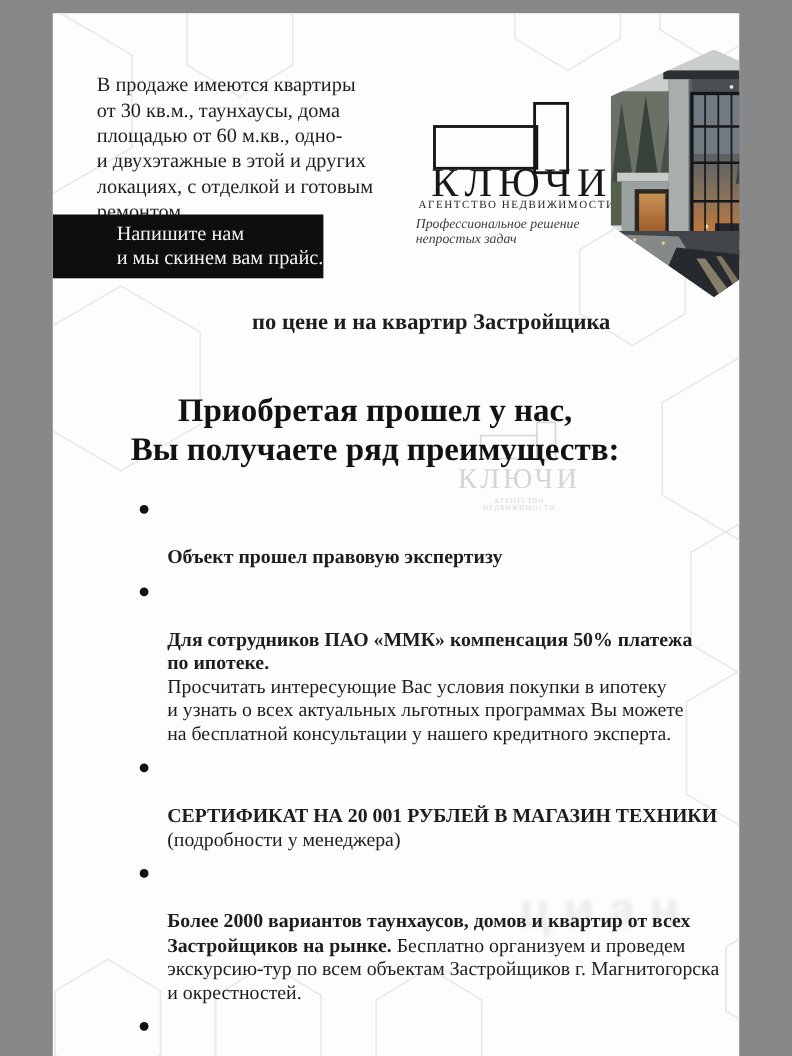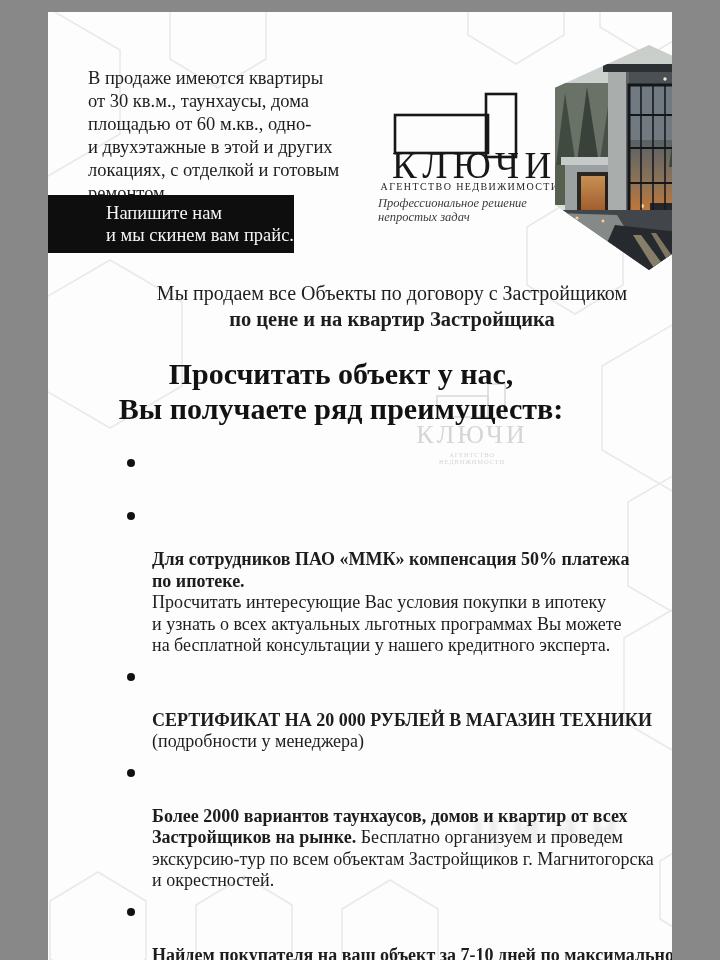--- a/index.html
+++ b/index.html
@@ -195,55 +195,55 @@
         <polygon points="96,188 101,188 127,225 118,225" fill="#d6c49a" opacity="0.5"></polygon>
         <polygon points="155,196 160,196 174,225 167,225" fill="#c97f44" opacity="0.5"></polygon>
         <polygon points="0,190 24,196 12,225 0,225" fill="#3a4336"></polygon>
         <circle cx="22" cy="173" r="1.6" fill="#ffcf8f"></circle>
         <circle cx="48" cy="176" r="1.4" fill="#ffcf8f"></circle>
       </g>
     </svg>
   </div>
 
   <div class="abs band">
-    <div class="b1">Мы продаем все Объекты по договору с Застройщиком</div>
     <div class="b2">по цене и на квартир Застройщика</div>
   </div>
 
   <div class="abs wm">
     <svg width="112" height="36" viewBox="0 0 112 36">
       <g fill="none" stroke="#d8d8d8" stroke-width="1.5">
         <rect x="21" y="14" width="51" height="21"></rect>
         <rect x="72" y="2" width="17" height="34"></rect>
       </g>
     </svg>
     <div class="wm-name">КЛЮЧИ</div>
     <div class="wm-sub">АГЕНТСТВО НЕДВИЖИМОСТИ</div>
   </div>
 
-  <div class="abs heading pre">Просчитать объект у нас,
+  <div class="abs heading pre">Приобретая прошел у нас,
 Вы получаете ряд преимуществ:</div>
 
   <ul class="abs benefits">
     <li>
       <span class="dot"></span>
+      <span class="b-bold">Объект прошел правовую экспертизу</span>
     </li>
 
     <li>
       <span class="dot"></span>
       <span class="b-bold">Для сотрудников ПАО «ММК» компенсация 50% платежа
 по ипотеке.</span><span class="b-text">
 Просчитать интересующие Вас условия покупки в ипотеку
 и узнать о всех актуальных льготных программах Вы можете
 на бесплатной консультации у нашего кредитного эксперта.</span>
     </li>
 
     <li>
       <span class="dot"></span>
-      <span class="b-bold">СЕРТИФИКАТ НА 20 000 РУБЛЕЙ В МАГАЗИН ТЕХНИКИ</span><span class="b-text">
+      <span class="b-bold">СЕРТИФИКАТ НА 20 001 РУБЛЕЙ В МАГАЗИН ТЕХНИКИ</span><span class="b-text">
 (подробности у менеджера)</span>
     </li>
 
     <li>
       <span class="dot"></span>
       <span class="b-bold">Более 2000  вариантов таунхаусов, домов и квартир от всех
 Застройщиков на рынке.</span><span class="b-text"> Бесплатно организуем и проведем
 экскурсию-тур по всем объектам Застройщиков г. Магнитогорска
 и окрестностей.</span>
     </li>

